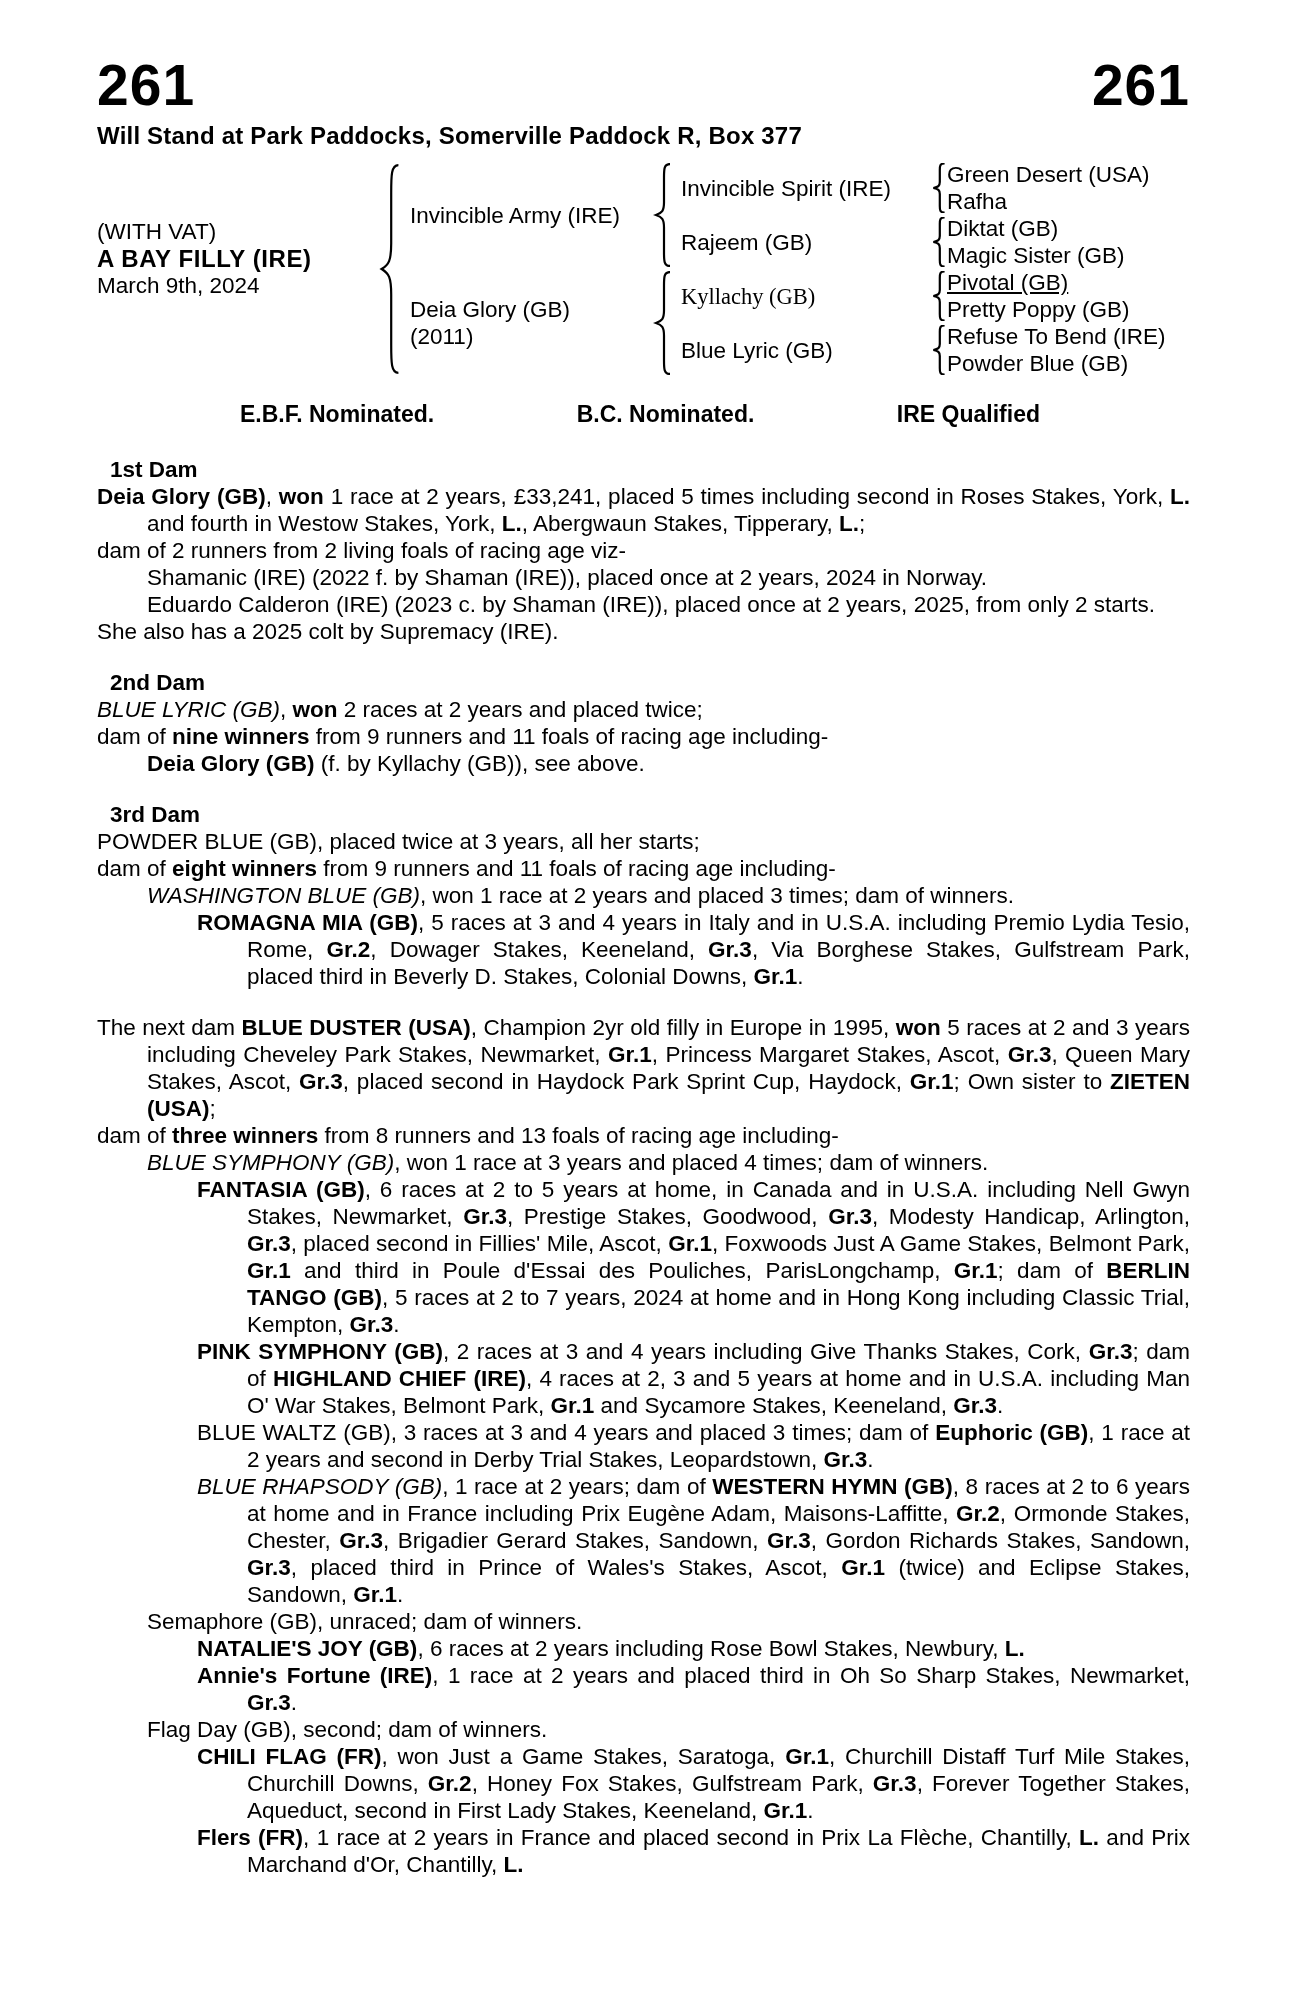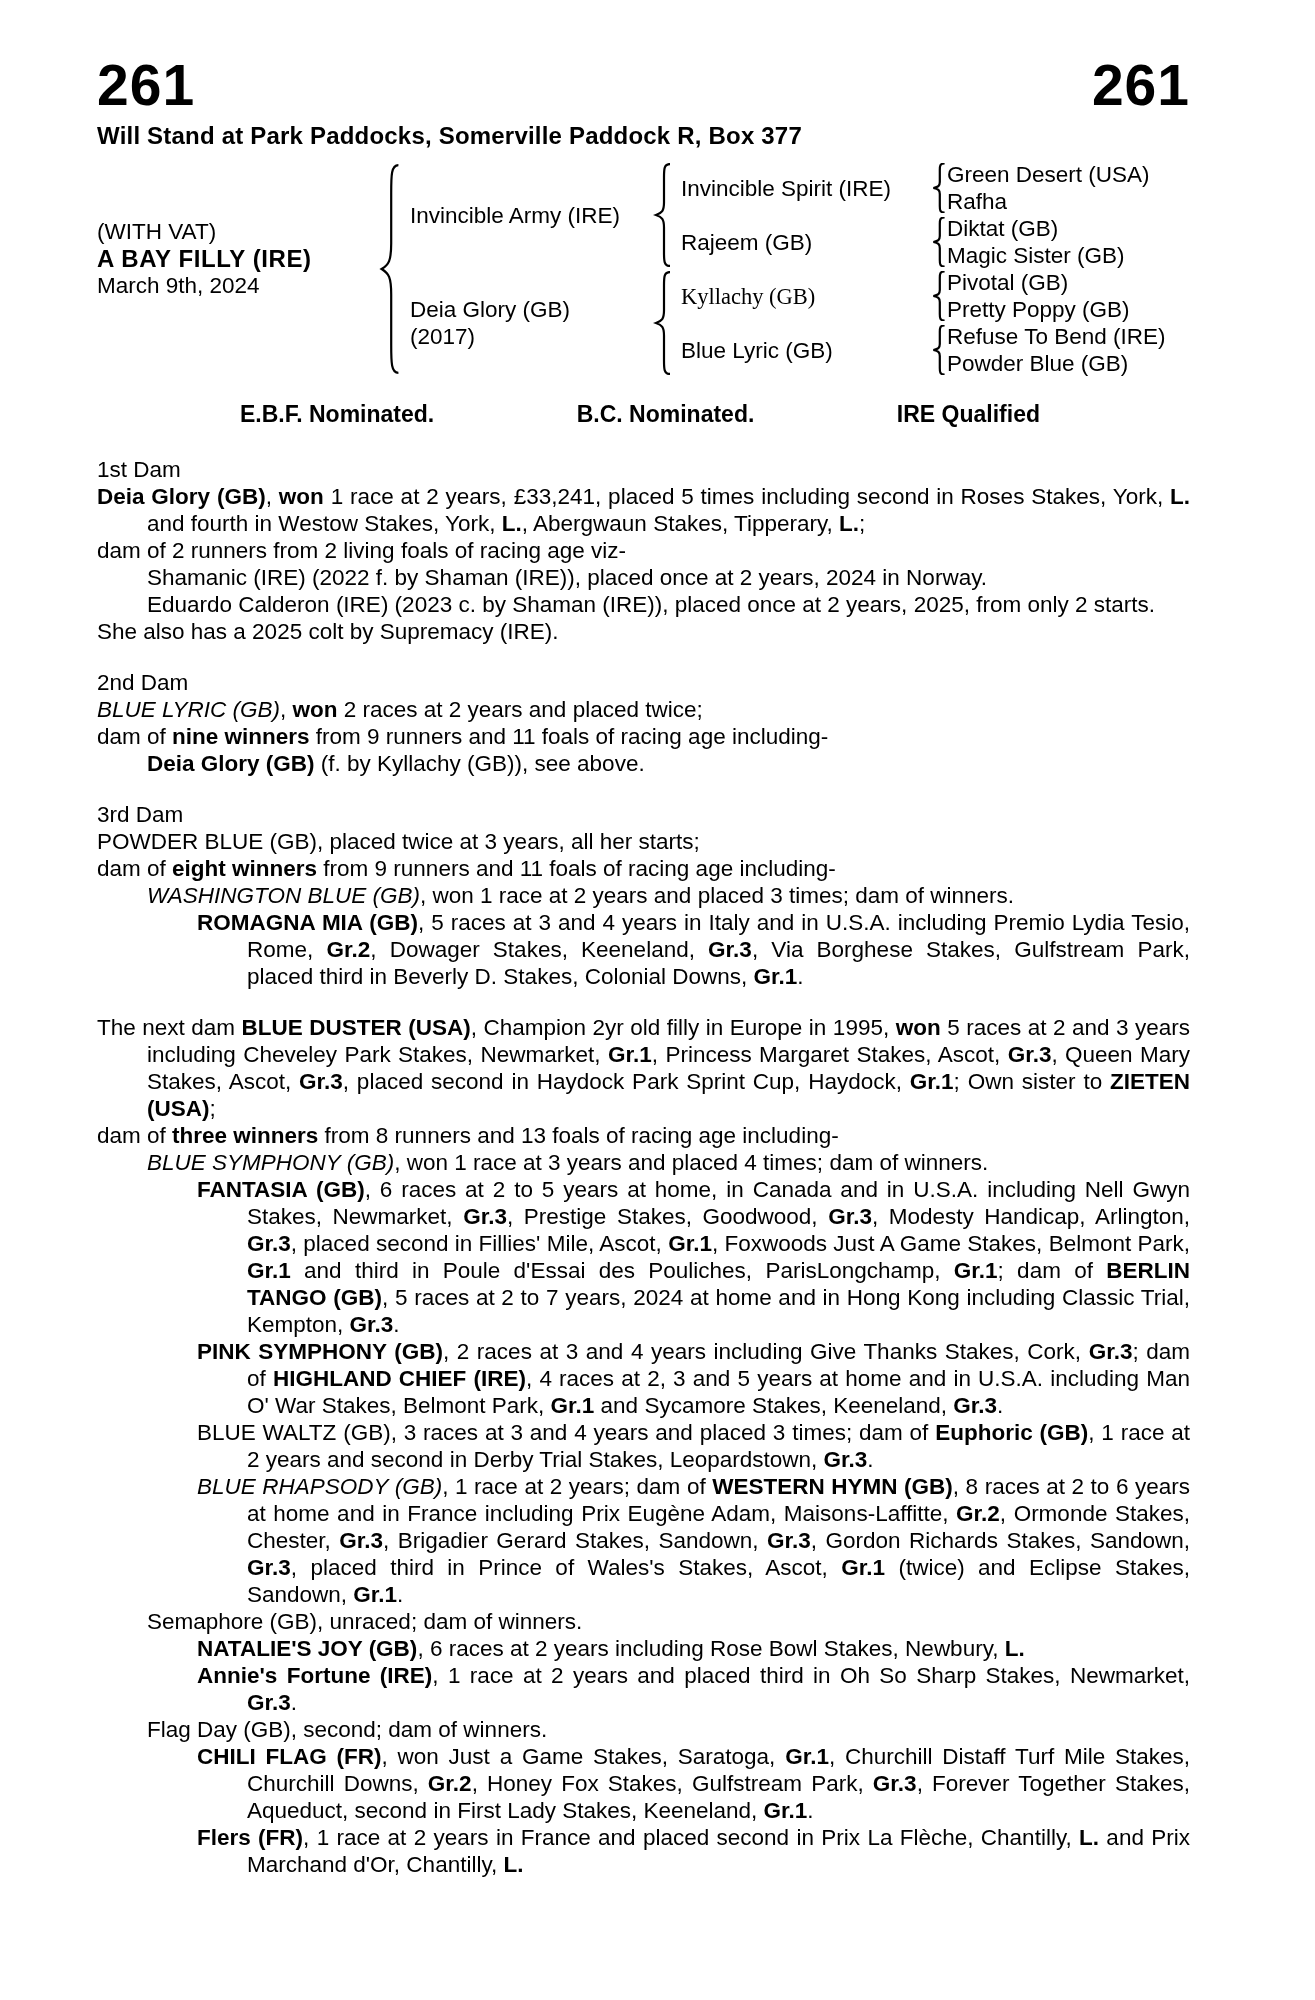--- a/index.html
+++ b/index.html
@@ -51,21 +51,21 @@
   .noms{
     display:flex;justify-content:space-between;
     font-weight:bold;font-size:23px;
     padding:0 150px 0 143px;margin-top:24px;
   }
 
   
   .sections{margin-top:28px;}
   .section{margin-top:24px;}
   .section:first-child{margin-top:0;}
-  .sec-head{font-weight:normal;}
+  .sec-head{font-weight:bold;margin-left:13px;}
   .para{
     margin:0;text-align:justify;
     padding-left:calc(50px + var(--lvl,0)*50px);
     text-indent:-50px;
   }
 </style>
 </head>
 <body>
 
 <div class="page">
@@ -88,21 +88,21 @@
 
     <div class="brace b-outer">
       <svg viewBox="0 0 20 100" preserveAspectRatio="none">
           <path d="M17,1 C11,1 11,6 11,14 L11,38 C11,46 9,48 3,50 C9,52 11,54 11,62 L11,86 C11,94 11,99 17,99" fill="none" stroke="#000" stroke-width="2.2" vector-effect="non-scaling-stroke"></path>
         </svg>
     </div>
 
     <div class="gcell" style="grid-column:3;grid-row:1/5;">Invincible Army (IRE)</div>
     <div class="gcell" style="grid-column:3;grid-row:5/9;">
       <div>Deia Glory (GB)</div>
-      <div>(2017)</div>
+      <div>(2011)</div>
     </div>
 
     <div class="brace b-mid-1">
       <svg viewBox="0 0 20 100" preserveAspectRatio="none">
           <path d="M17,1 C11,1 11,6 11,14 L11,38 C11,46 9,48 3,50 C9,52 11,54 11,62 L11,86 C11,94 11,99 17,99" fill="none" stroke="#000" stroke-width="2.2" vector-effect="non-scaling-stroke"></path>
         </svg>
     </div>
     <div class="brace b-mid-2">
       <svg viewBox="0 0 20 100" preserveAspectRatio="none">
           <path d="M17,1 C11,1 11,6 11,14 L11,38 C11,46 9,48 3,50 C9,52 11,54 11,62 L11,86 C11,94 11,99 17,99" fill="none" stroke="#000" stroke-width="2.2" vector-effect="non-scaling-stroke"></path>
@@ -132,21 +132,21 @@
     <div class="brace b-s-4">
       <svg viewBox="0 0 20 100" preserveAspectRatio="none">
           <path d="M17,1 C11,1 11,6 11,14 L11,38 C11,46 9,48 3,50 C9,52 11,54 11,62 L11,86 C11,94 11,99 17,99" fill="none" stroke="#000" stroke-width="2.2" vector-effect="non-scaling-stroke"></path>
         </svg>
     </div>
 
     <div class="g3" style="grid-row:1;">Green Desert (USA)</div>
     <div class="g3" style="grid-row:2;">Rafha</div>
     <div class="g3" style="grid-row:3;">Diktat (GB)</div>
     <div class="g3" style="grid-row:4;">Magic Sister (GB)</div>
-    <div class="g3" style="grid-row:5;">Pivotal (GB)</div>
+    <div class="g3" style="grid-row:5;text-decoration:underline;">Pivotal (GB)</div>
     <div class="g3" style="grid-row:6;">Pretty Poppy (GB)</div>
     <div class="g3" style="grid-row:7;">Refuse To Bend (IRE)</div>
     <div class="g3" style="grid-row:8;">Powder Blue (GB)</div>
   </div>
 
   <div class="noms">
     <span>E.B.F. Nominated.</span>
     <span>B.C. Nominated.</span>
     <span>IRE Qualified</span>
   </div>

